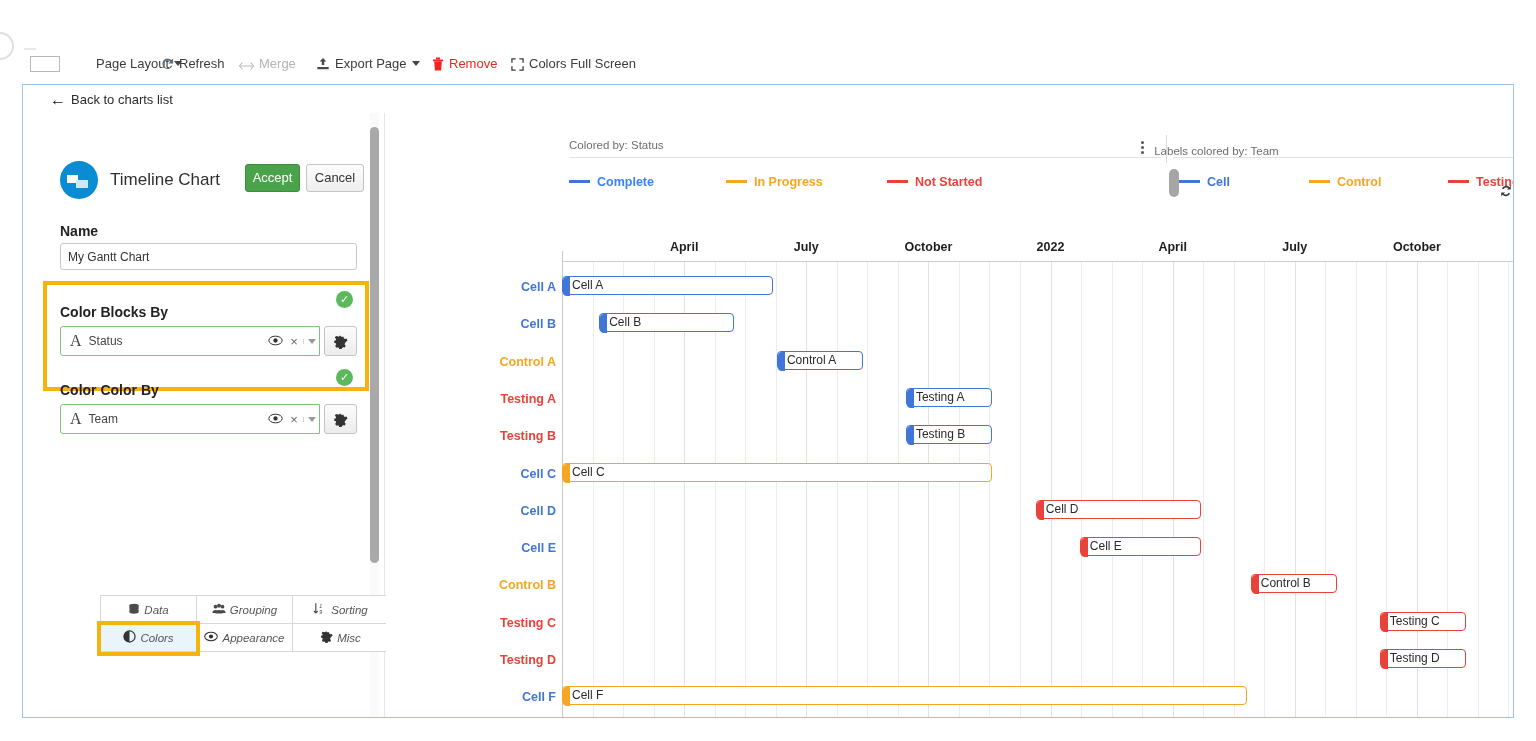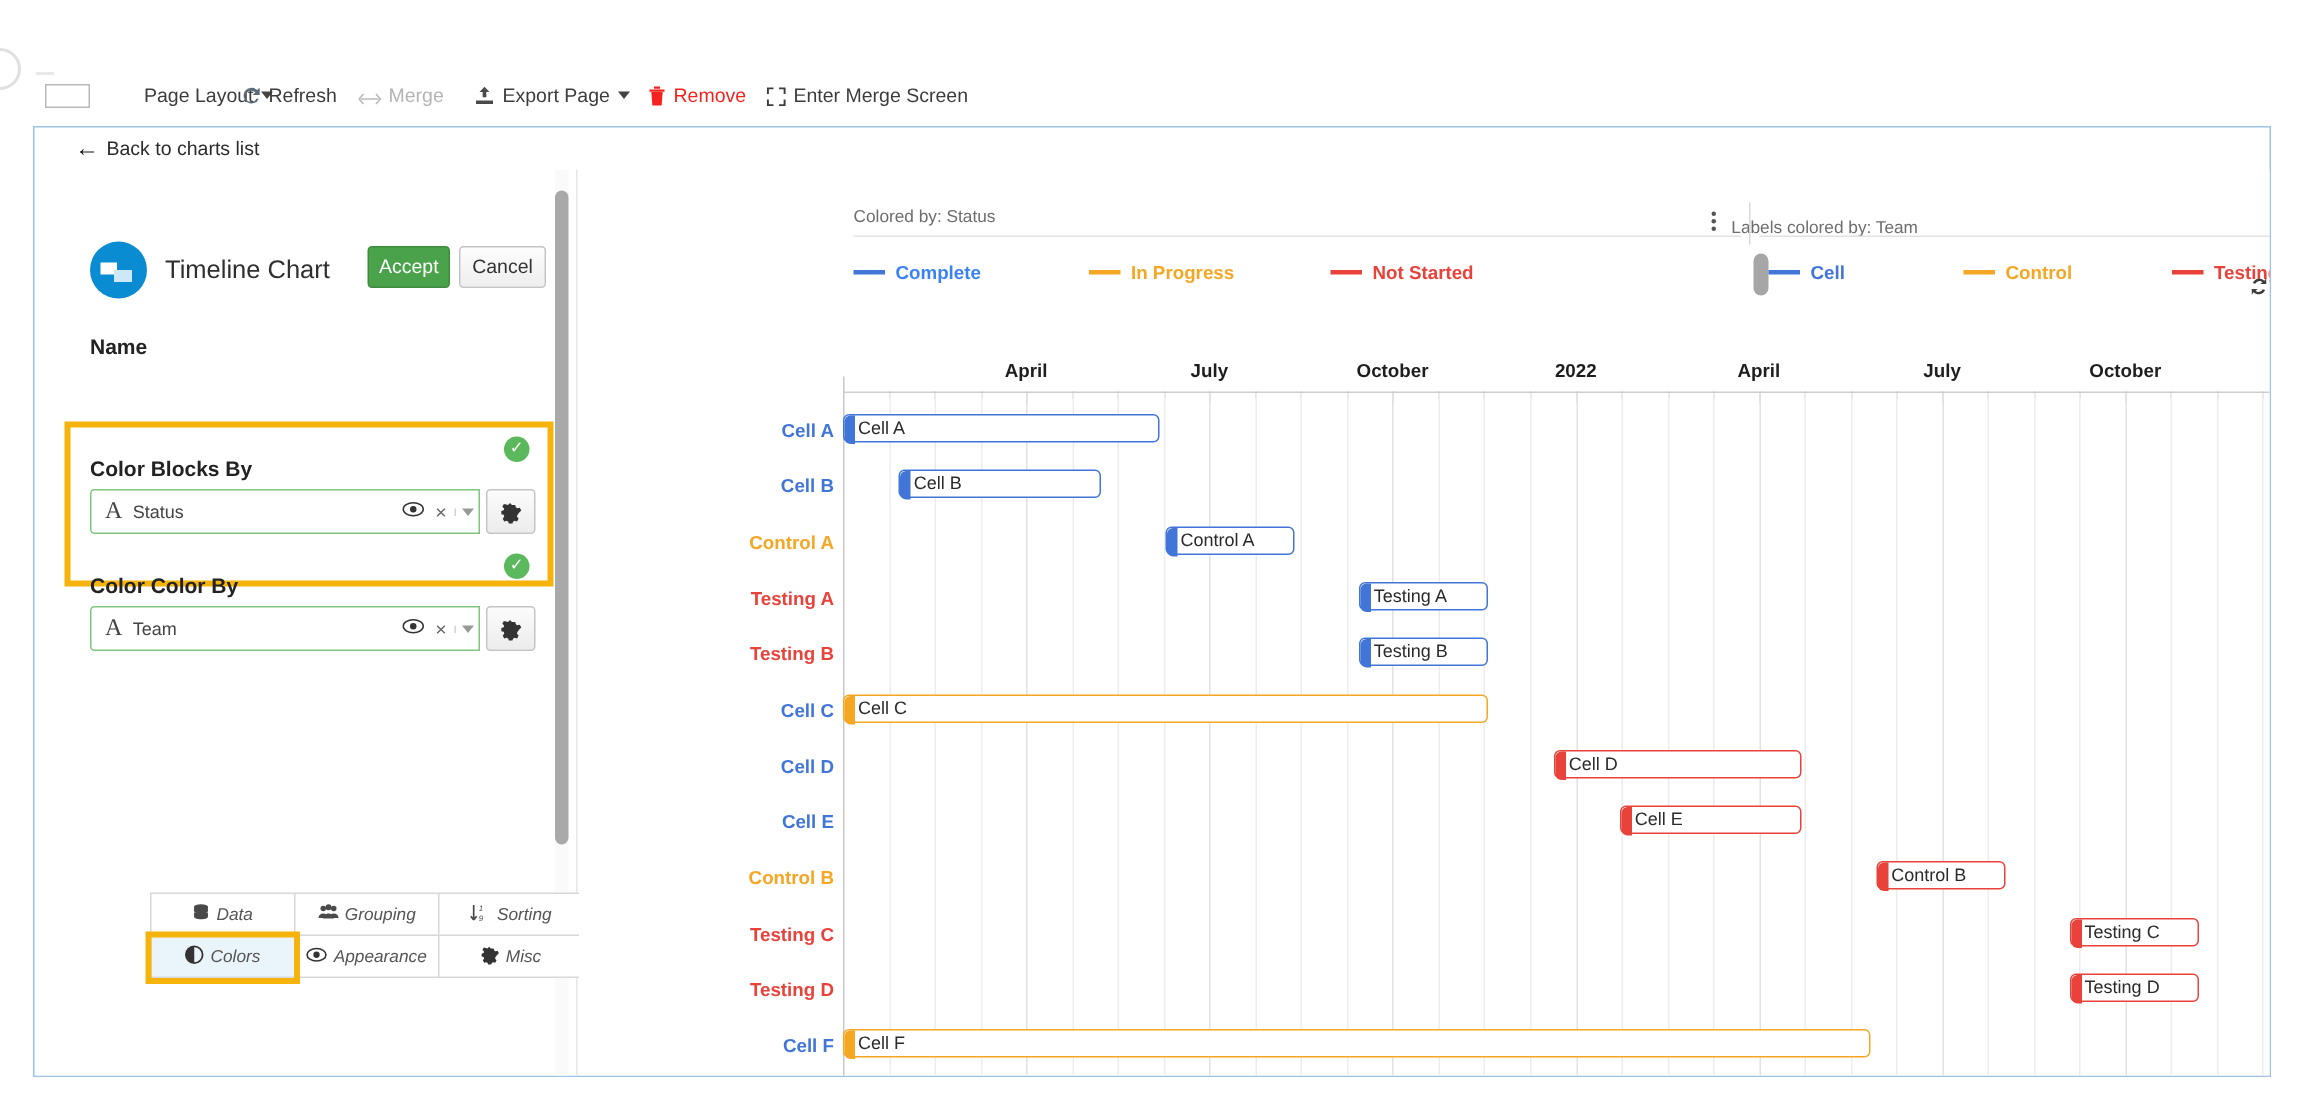--- a/index.html
+++ b/index.html
@@ -218,21 +218,21 @@
         <svg width="12" height="14" viewBox="0 0 12 14">
             <path d="M1 2.6h10v1.6H1z M4 0.6h4v1.6H4z M2.2 4.4h7.6l-0.7 9H2.9z" fill="#f5231f"></path>
           </svg>
       </span><span>Remove</span>
     </div>
     <div class="tb-item" style="left:511px;">
       <span class="ic">
         <svg width="13" height="13" viewBox="0 0 14 14">
             <path d="M1 5V1h4 M13 5V1H9 M1 9v4h4 M13 9v4H9" stroke="#3c3c3c" stroke-width="1.4" fill="none"></path>
           </svg>
-      </span><span>Enter Merge Screen</span>
+      </span><span>Colors Full Screen</span>
     </div>
   </div>
 
   <div class="content">
 
     <div class="back-link">
       <span class="arr">←</span><span>Back to charts list</span>
     </div>
 
     <div class="panel">
@@ -241,20 +241,21 @@
 
       <div class="chart-icon">
         <div class="s1"></div>
           <div class="s2"></div>
       </div>
       <div class="chart-title">Timeline Chart</div>
       <div class="btn-accept">Accept</div>
       <div class="btn-cancel">Cancel</div>
 
       <div class="lbl-name">Name</div>
+      <input class="inp-name" value="My Gantt Chart" style="">
 
       <div class="hl-box"></div>
 
       <div class="grp" style="left:36px; top:191px;">
         <div class="grp-label">Color Blocks By</div>
       </div>
       <div class="check-ok" style="left:312px; top:178px;">✓</div>
       <div class="sel-wrap" style="left:36px; top:213px;">
         <div class="sel-field">
           <span class="sel-A">A</span>

